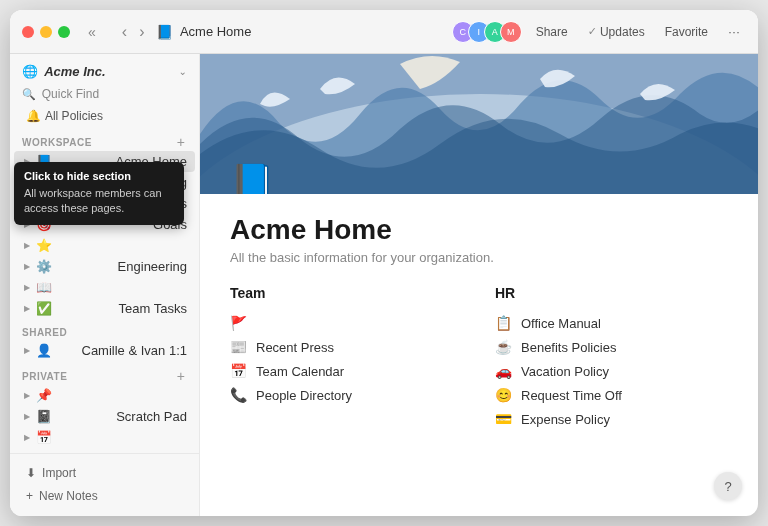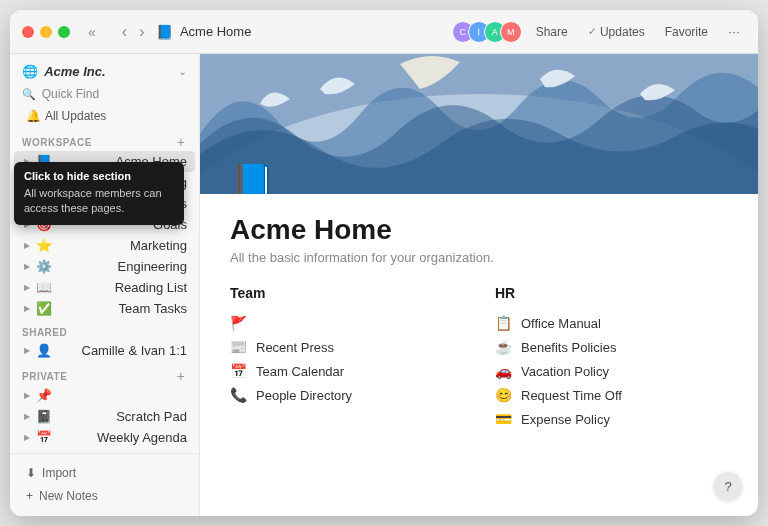--- a/index.html
+++ b/index.html
@@ -390,21 +390,21 @@
         <span class="chevron-icon">⌄</span>
       </div>
 
       <div class="sidebar-search">
         <span class="search-icon">🔍</span>
         <span class="search-label">Quick Find</span>
       </div>
 
       <div class="sidebar-section-item">
         <span>🔔</span>
-        <span>All Updates</span>
+        <span>All Policies</span>
       </div>
 
       <div class="tooltip">
         <div class="tooltip-title">Click to hide section</div>
         <div class="tooltip-body">All workspace members can access these pages.</div>
       </div>
 
       <div class="section-label">
         <span>WORKSPACE</span>
         <button class="add-btn">+</button>
@@ -427,31 +427,29 @@
       <span class="item-label">Meeting Notes</span>
     </div>
           <div class="nav-item">
       <span class="tri">▶</span>
       <span class="item-icon">🎯</span>
       <span class="item-label">Goals</span>
     </div>
           <div class="nav-item">
       <span class="tri">▶</span>
       <span class="item-icon">⭐</span>
-      <span class="item-label">Marketing</span>
     </div>
           <div class="nav-item">
       <span class="tri">▶</span>
       <span class="item-icon">⚙️</span>
       <span class="item-label">Engineering</span>
     </div>
           <div class="nav-item">
       <span class="tri">▶</span>
       <span class="item-icon">📖</span>
-      <span class="item-label">Reading List</span>
     </div>
           <div class="nav-item">
       <span class="tri">▶</span>
       <span class="item-icon">✅</span>
       <span class="item-label">Team Tasks</span>
     </div>
         </div>
 
       <div class="section-label">
         <span>SHARED</span>
@@ -474,21 +472,20 @@
       <span class="item-icon">📌</span>
     </div>
           <div class="nav-item">
       <span class="tri">▶</span>
       <span class="item-icon">📓</span>
       <span class="item-label">Scratch Pad</span>
     </div>
           <div class="nav-item">
       <span class="tri">▶</span>
       <span class="item-icon">📅</span>
-      <span class="item-label">Weekly Agenda</span>
     </div>
         </div>
 
       <div class="sidebar-footer">
         <button class="footer-btn">
           <span>⬇</span>
           <span>Import</span>
         </button>
         <button class="new-page-btn">
           <span>+</span>

